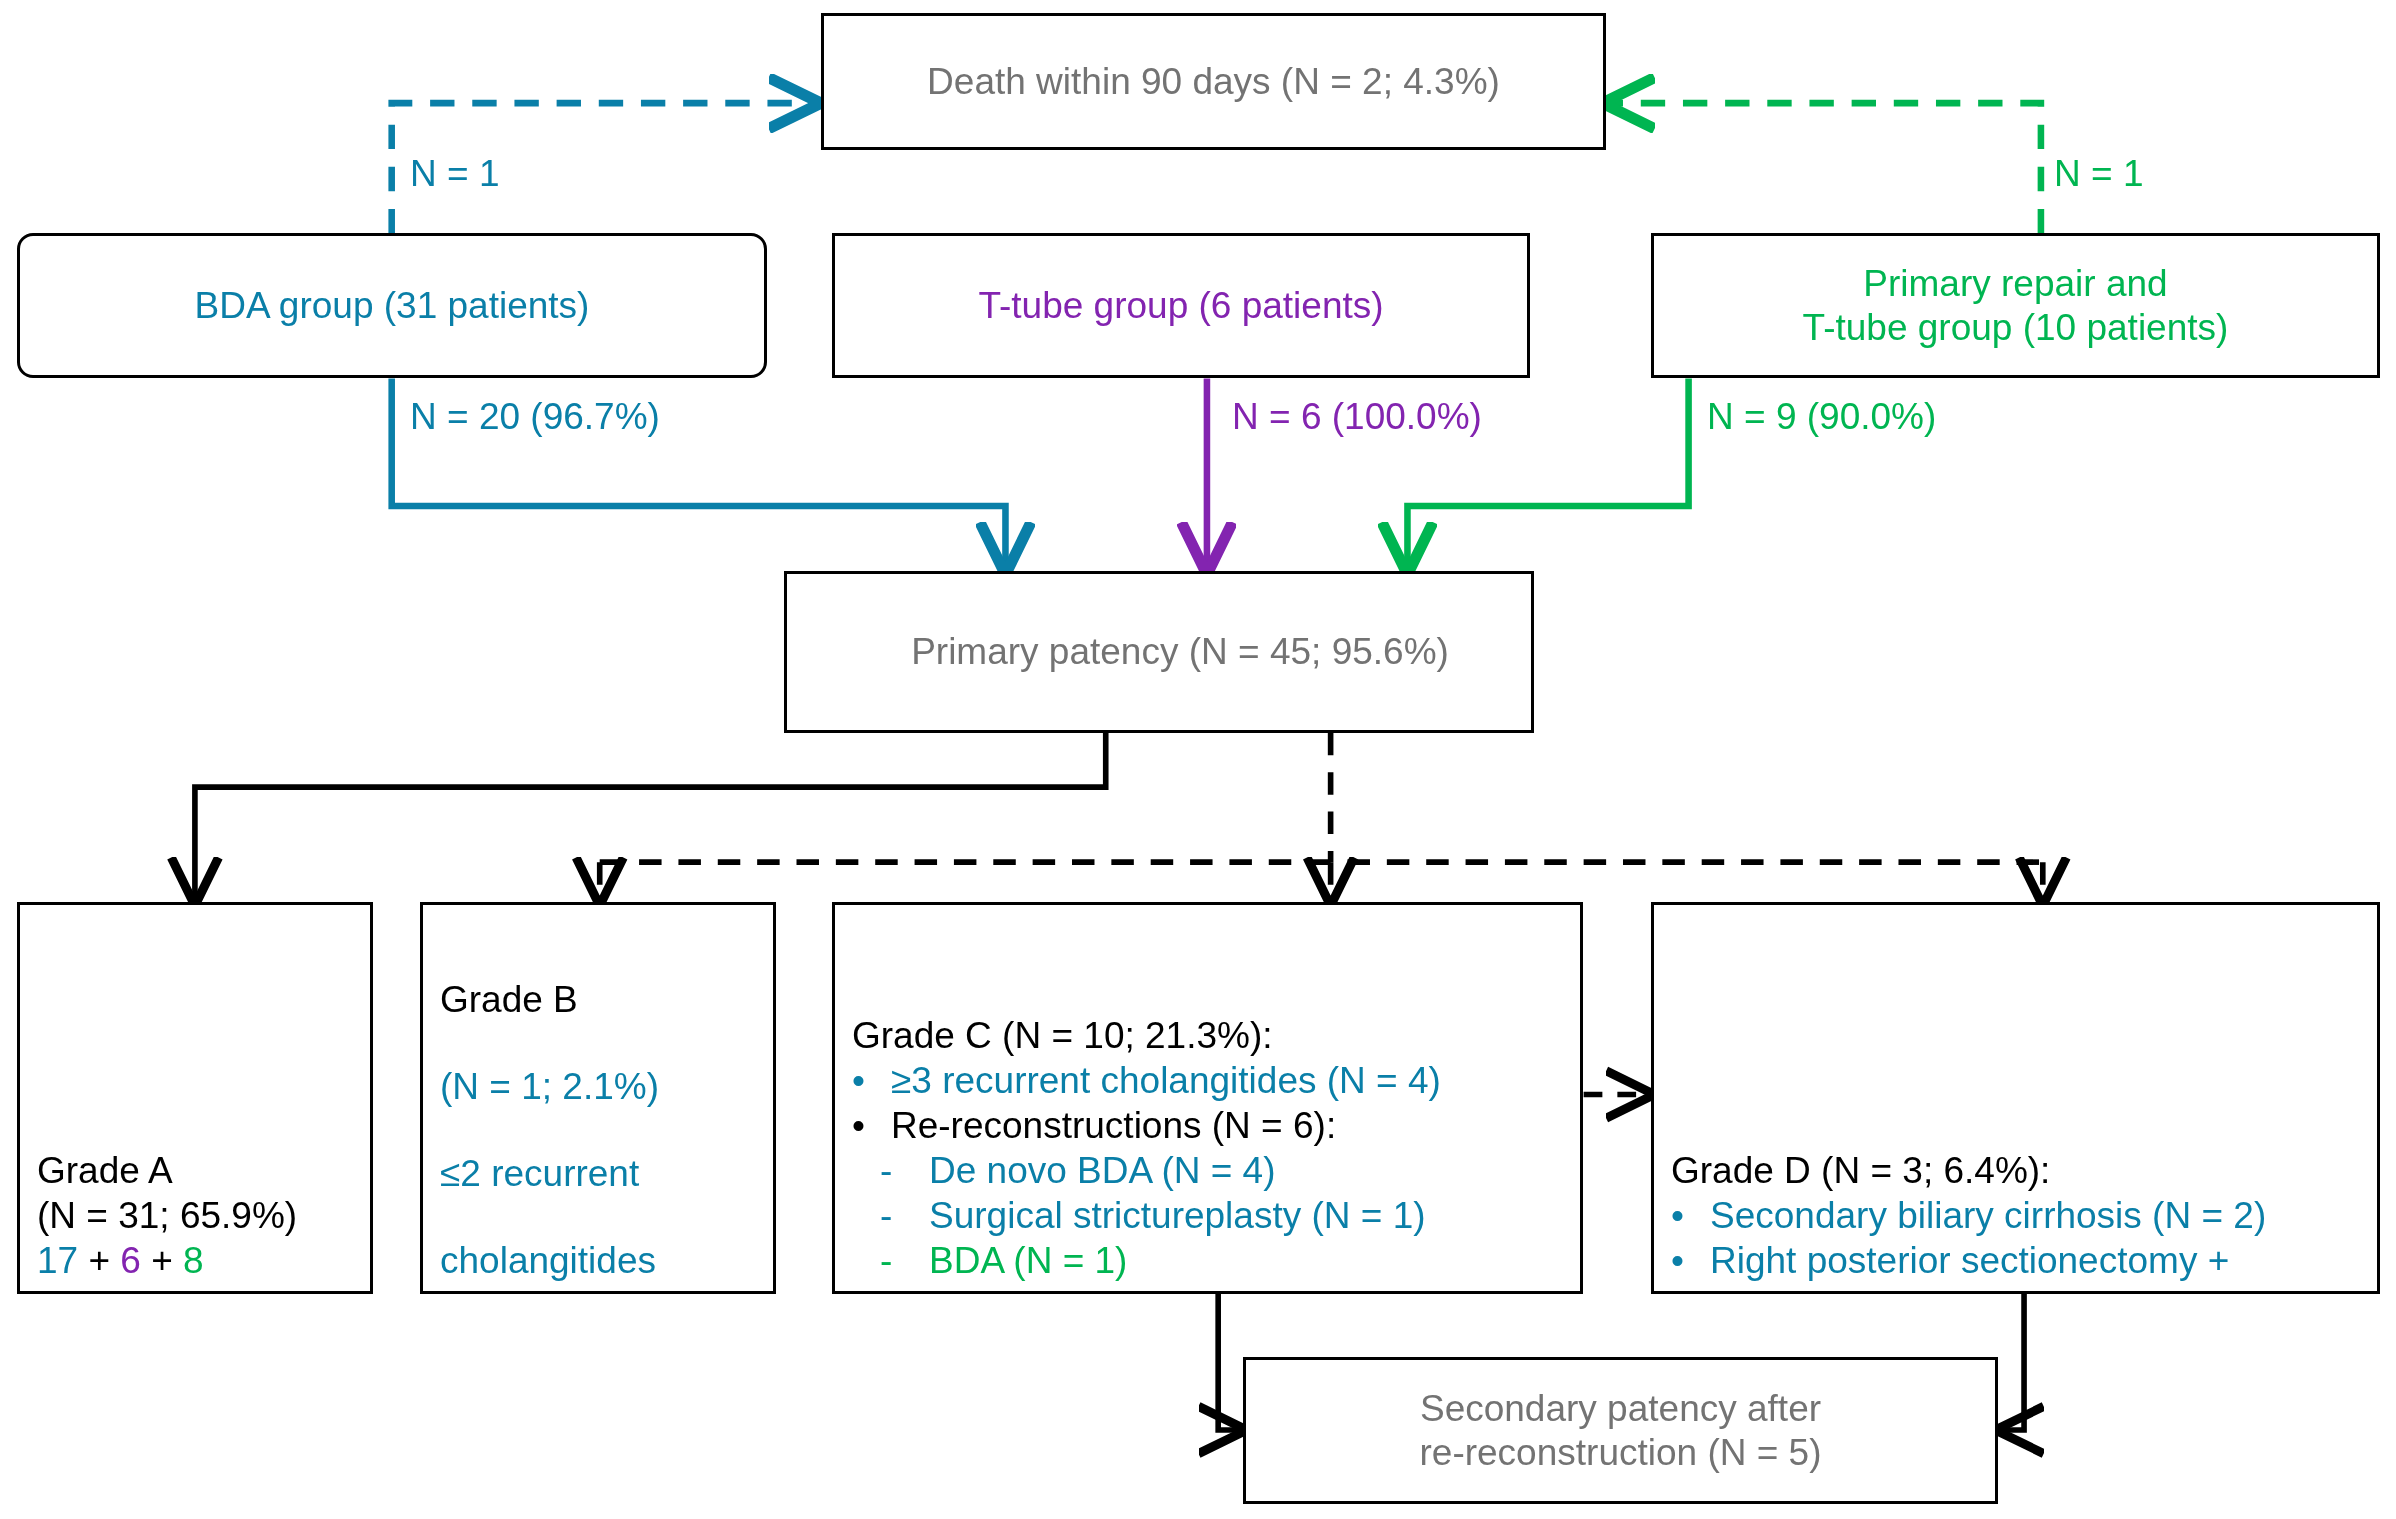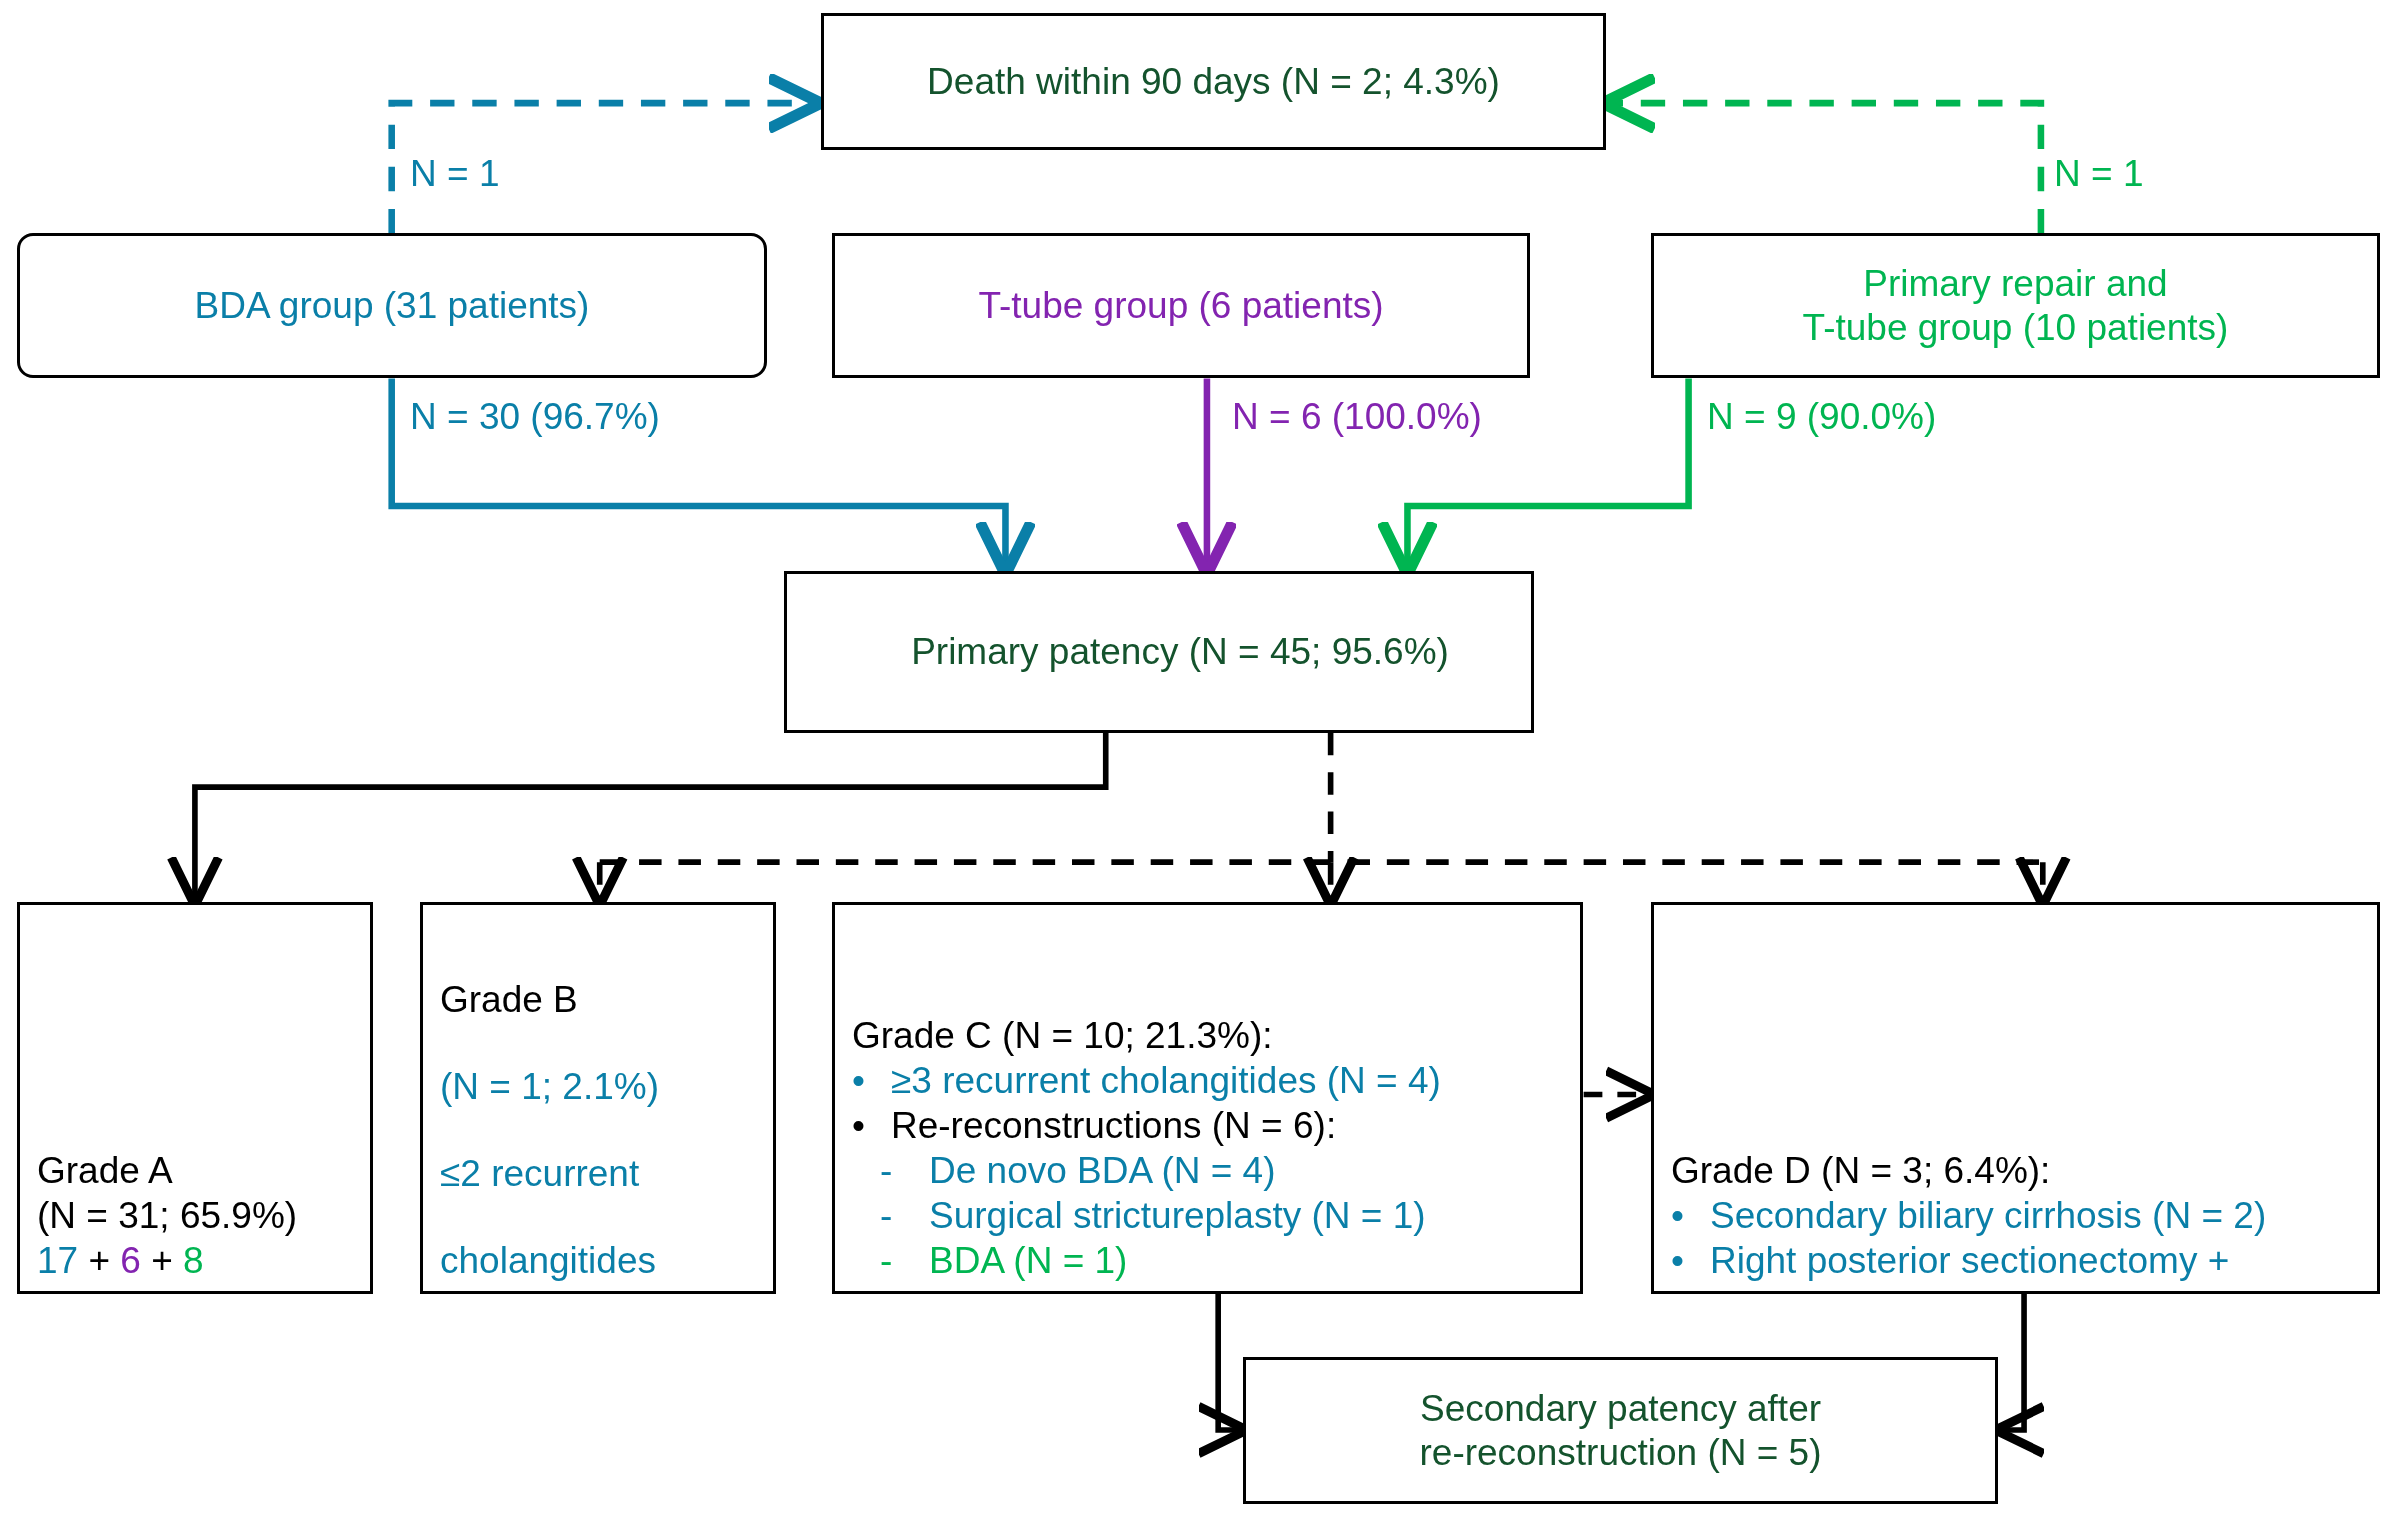--- a/index.html
+++ b/index.html
@@ -2,21 +2,21 @@
 <html style="font-size:15px"><head>
 <meta charset="utf-8">
 <style>
   html,body{margin:0;padding:0;background:#ffffff;}
   body{font-family:"Liberation Sans",sans-serif;}
   #stage{position:relative;width:2397px;height:1520px;background:#ffffff;overflow:hidden;}
   #wires{position:absolute;left:0;top:0;width:2397px;height:1520px;pointer-events:none;}
   .box{position:absolute;box-sizing:border-box;border:3.7px solid #000000;background:#ffffff;}
   .ctr{display:flex;align-items:center;justify-content:center;text-align:center;}
   .lft{display:flex;align-items:flex-start;justify-content:flex-end;text-align:left;flex-direction:column;}
-  .t{font-size:37px;line-height:1.18;color:#14532d;}
+  .t{font-size:37px;line-height:1.18;color:#737373;}
   .t39{font-size:37px;line-height:1.22;}
   .pad{padding:13px 17px 7.5px 17px;}
   .elab{position:absolute;font-size:37px;white-space:nowrap;}
   .teal{color:#0A7FA8;}
   .purple{color:#8324B0;}
   .green{color:#00B551;}
   .blk{color:#000000;}
   .row{display:flex;align-items:flex-start;width:100%;}
   .bullet{width:39px;flex:0 0 39px;text-align:left;font-size:37px;line-height:1.22;}
   .btxt{flex:1 1 auto;font-size:37px;line-height:1.22;}
@@ -175,20 +175,20 @@
     <div class="t">
       <span class="ln">Secondary patency after</span>
       <span class="ln">re-reconstruction (N = 5)</span>
     </div>
   </div>
 
   <span class="elab teal" style="left:410px;top:153px;">N = 1</span>
 
   <span class="elab green" style="left:2054px;top:153px;">N = 1</span>
 
-  <span class="elab teal" style="left:410px;top:396px;">N = 30 (96.7%)</span>
+  <span class="elab teal" style="left:410px;top:396px;">N = 20 (96.7%)</span>
 
   <span class="elab purple" style="left:1232px;top:396px;">N = 6 (100.0%)</span>
 
   <span class="elab green" style="left:1707px;top:396px;">N = 9 (90.0%)</span>
 
 </div>
 
 
 </body></html>

